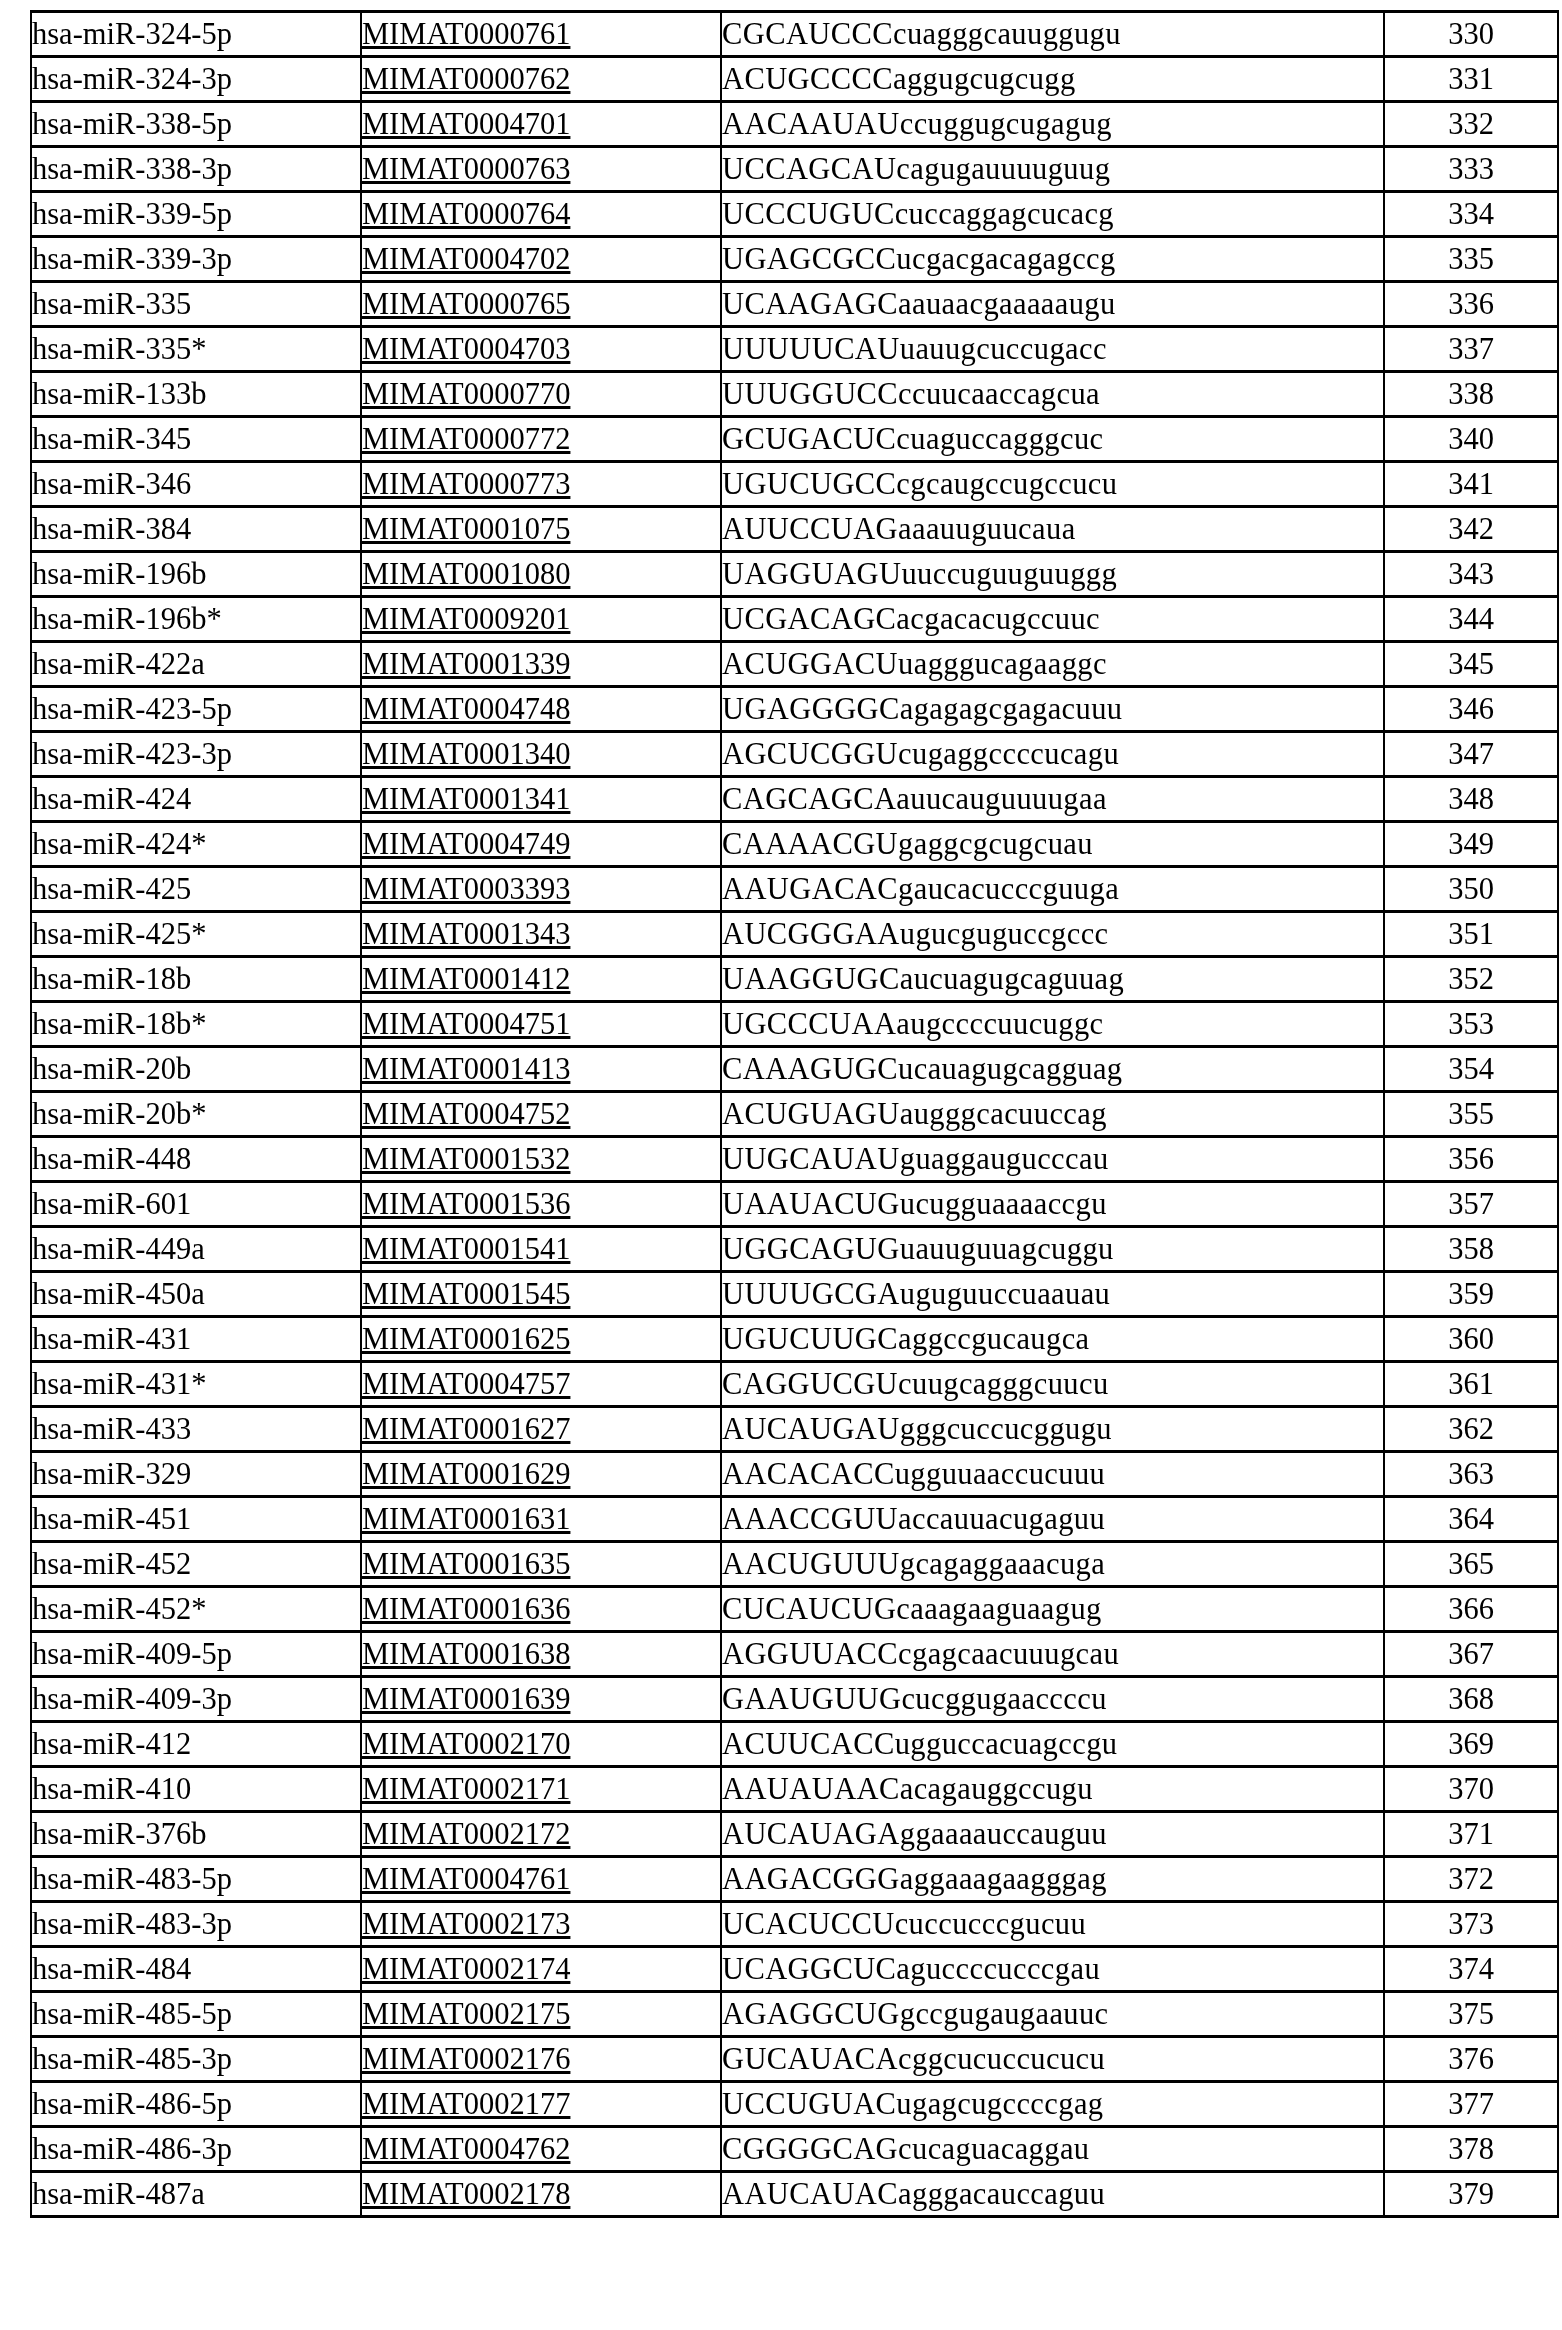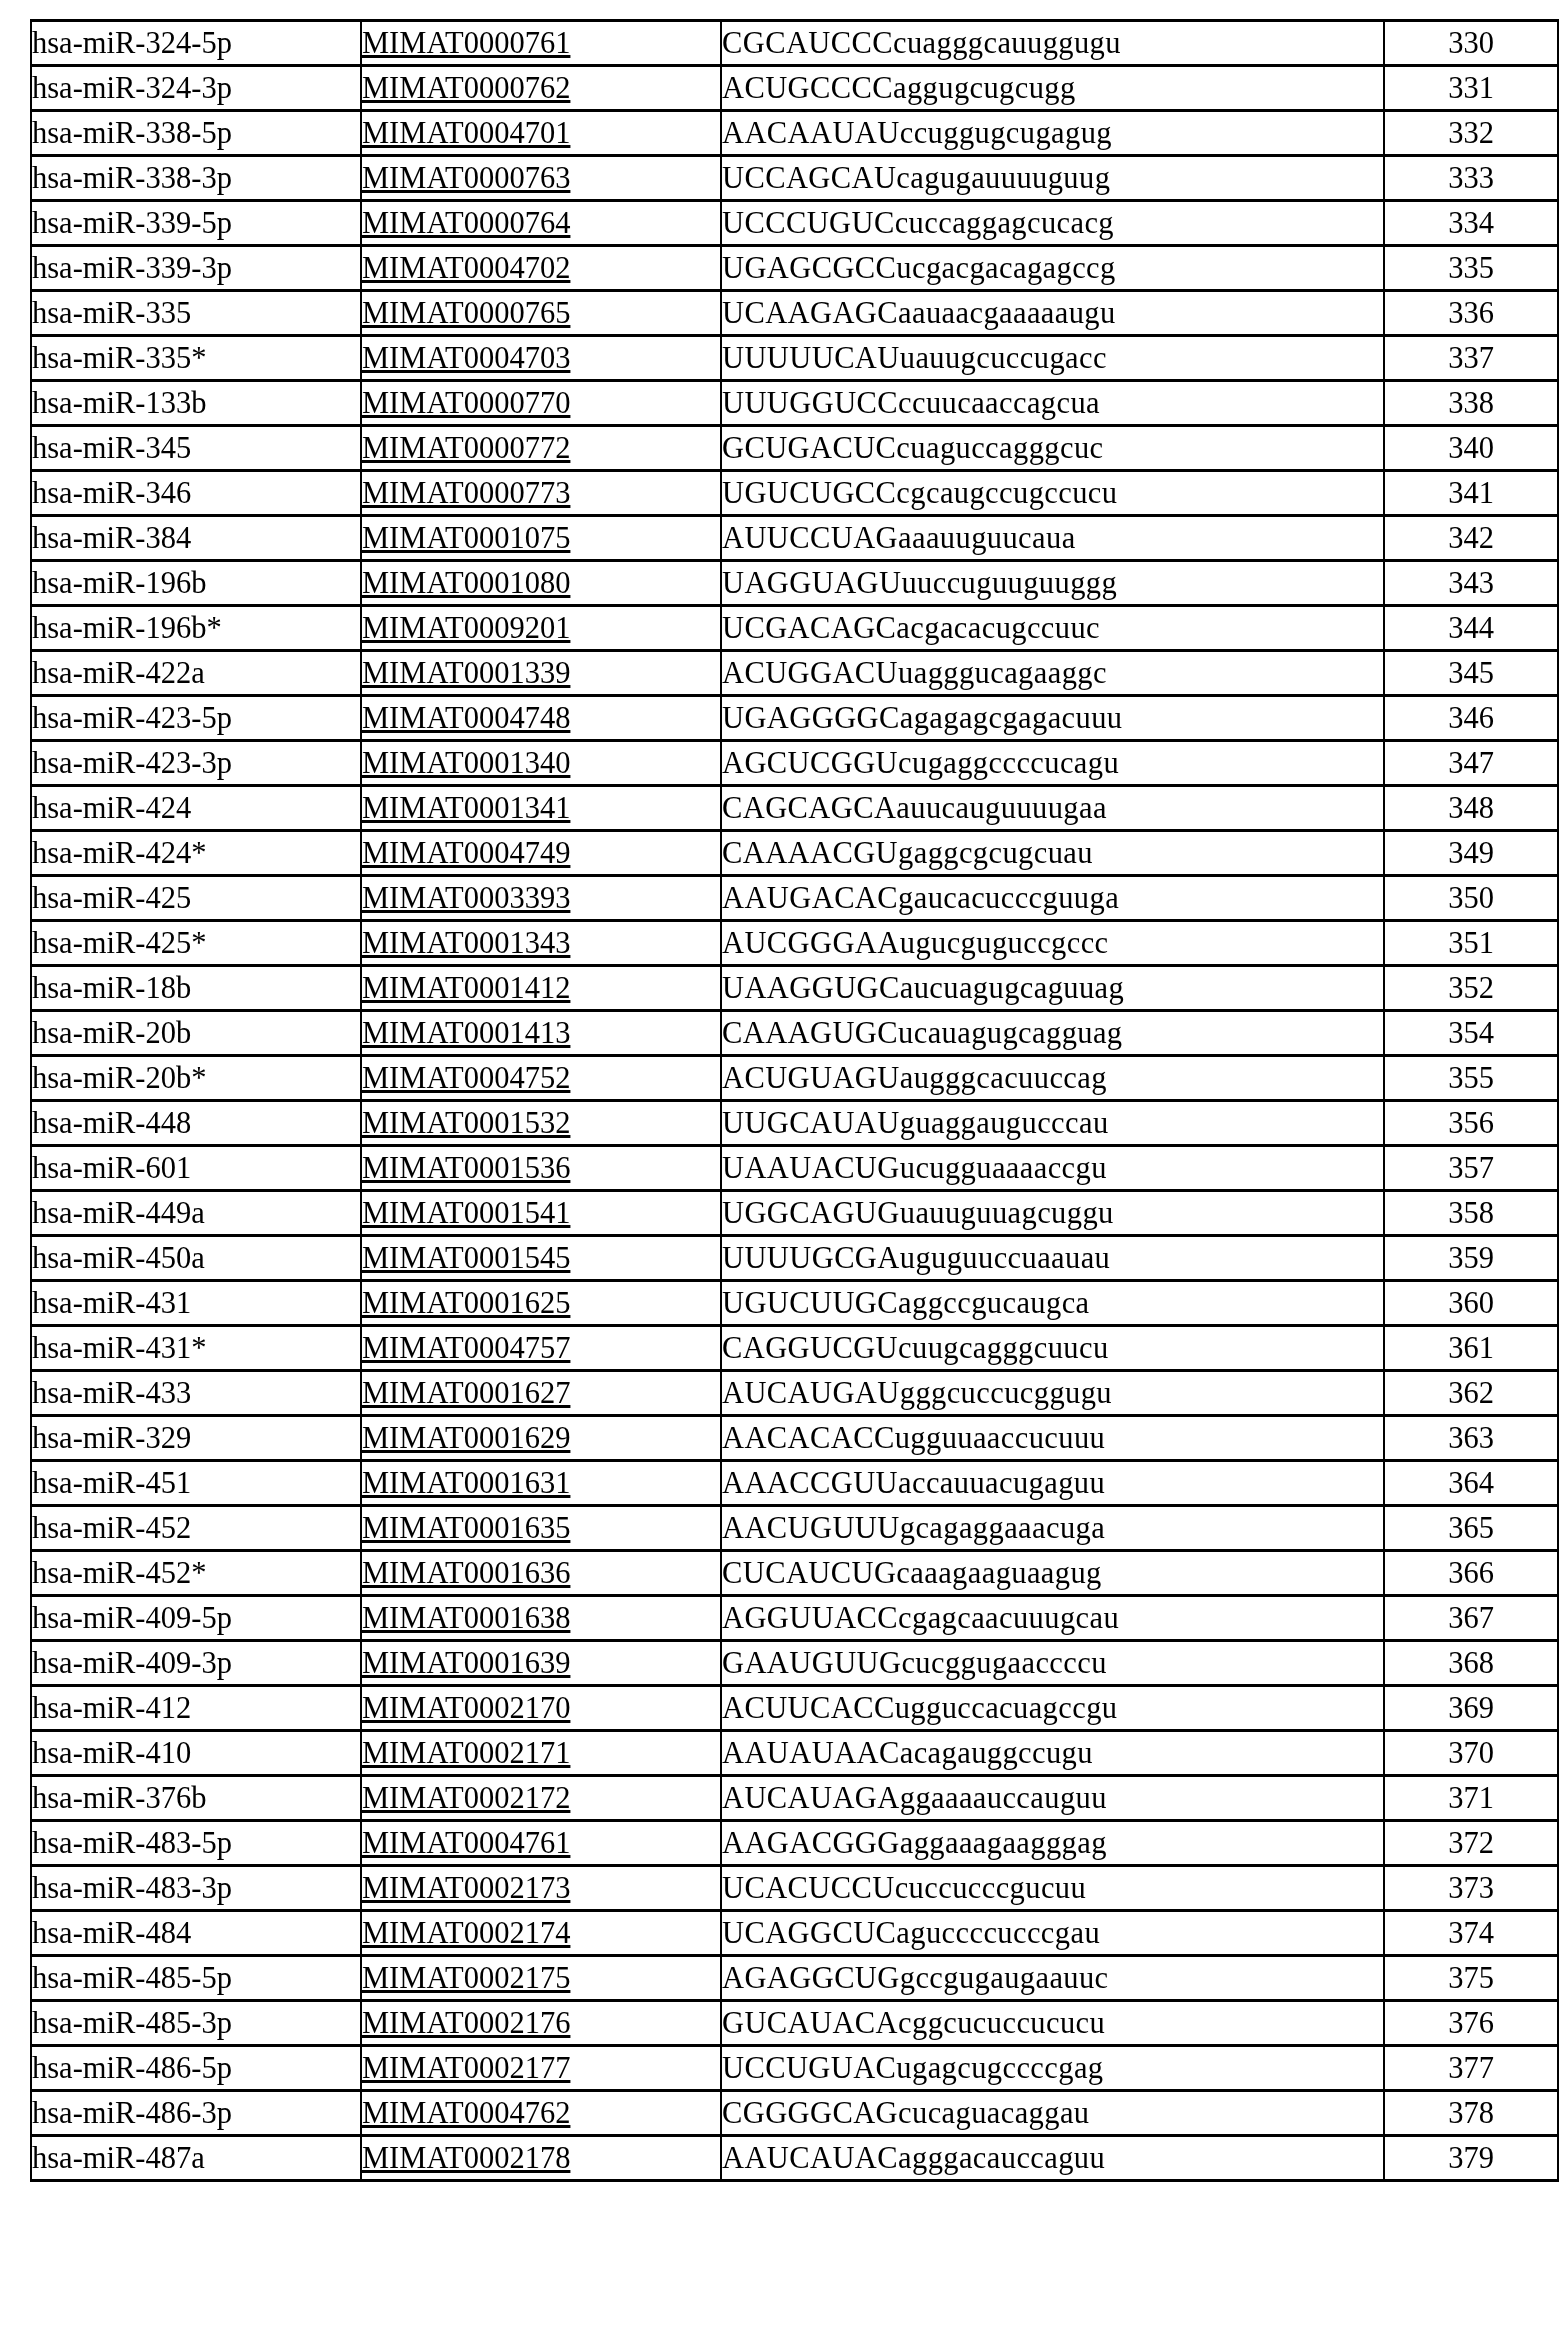--- a/index.html
+++ b/index.html
@@ -11,21 +11,21 @@
     position: relative;
     width: 1562px;
     height: 2330px;
     background: #ffffff;
     color: #000000;
     font-family: "Liberation Serif", "DejaVu Serif", serif;
   }
   table.mirna-table {
     position: absolute;
     left: 30px;
-    top: 19px;
+    top: 10px;
     width: 1527px;
     border-collapse: collapse;
     table-layout: fixed;
   }
   table.mirna-table td {
     border-left: 2.5px solid #000;
     border-right: 2.5px solid #000;
     border-top: 3.3px solid #000;
     border-bottom: 3.3px solid #000;
     height: 42px;
@@ -201,20 +201,26 @@
       <td class="cell-seqid">351</td>
     </tr>
 
     <tr>
       <td class="cell-name">hsa-miR-18b</td>
       <td class="cell-acc">MIMAT0001412</td>
       <td class="cell-seq">UAAGGUGCaucuagugcaguuag</td>
       <td class="cell-seqid">352</td>
     </tr>
 
+    <tr>
+      <td class="cell-name">hsa-miR-18b*</td>
+      <td class="cell-acc">MIMAT0004751</td>
+      <td class="cell-seq">UGCCCUAAaugccccuucuggc</td>
+      <td class="cell-seqid">353</td>
+    </tr>
 
     <tr>
       <td class="cell-name">hsa-miR-20b</td>
       <td class="cell-acc">MIMAT0001413</td>
       <td class="cell-seq">CAAAGUGCucauagugcagguag</td>
       <td class="cell-seqid">354</td>
     </tr>
 
     <tr>
       <td class="cell-name">hsa-miR-20b*</td>

